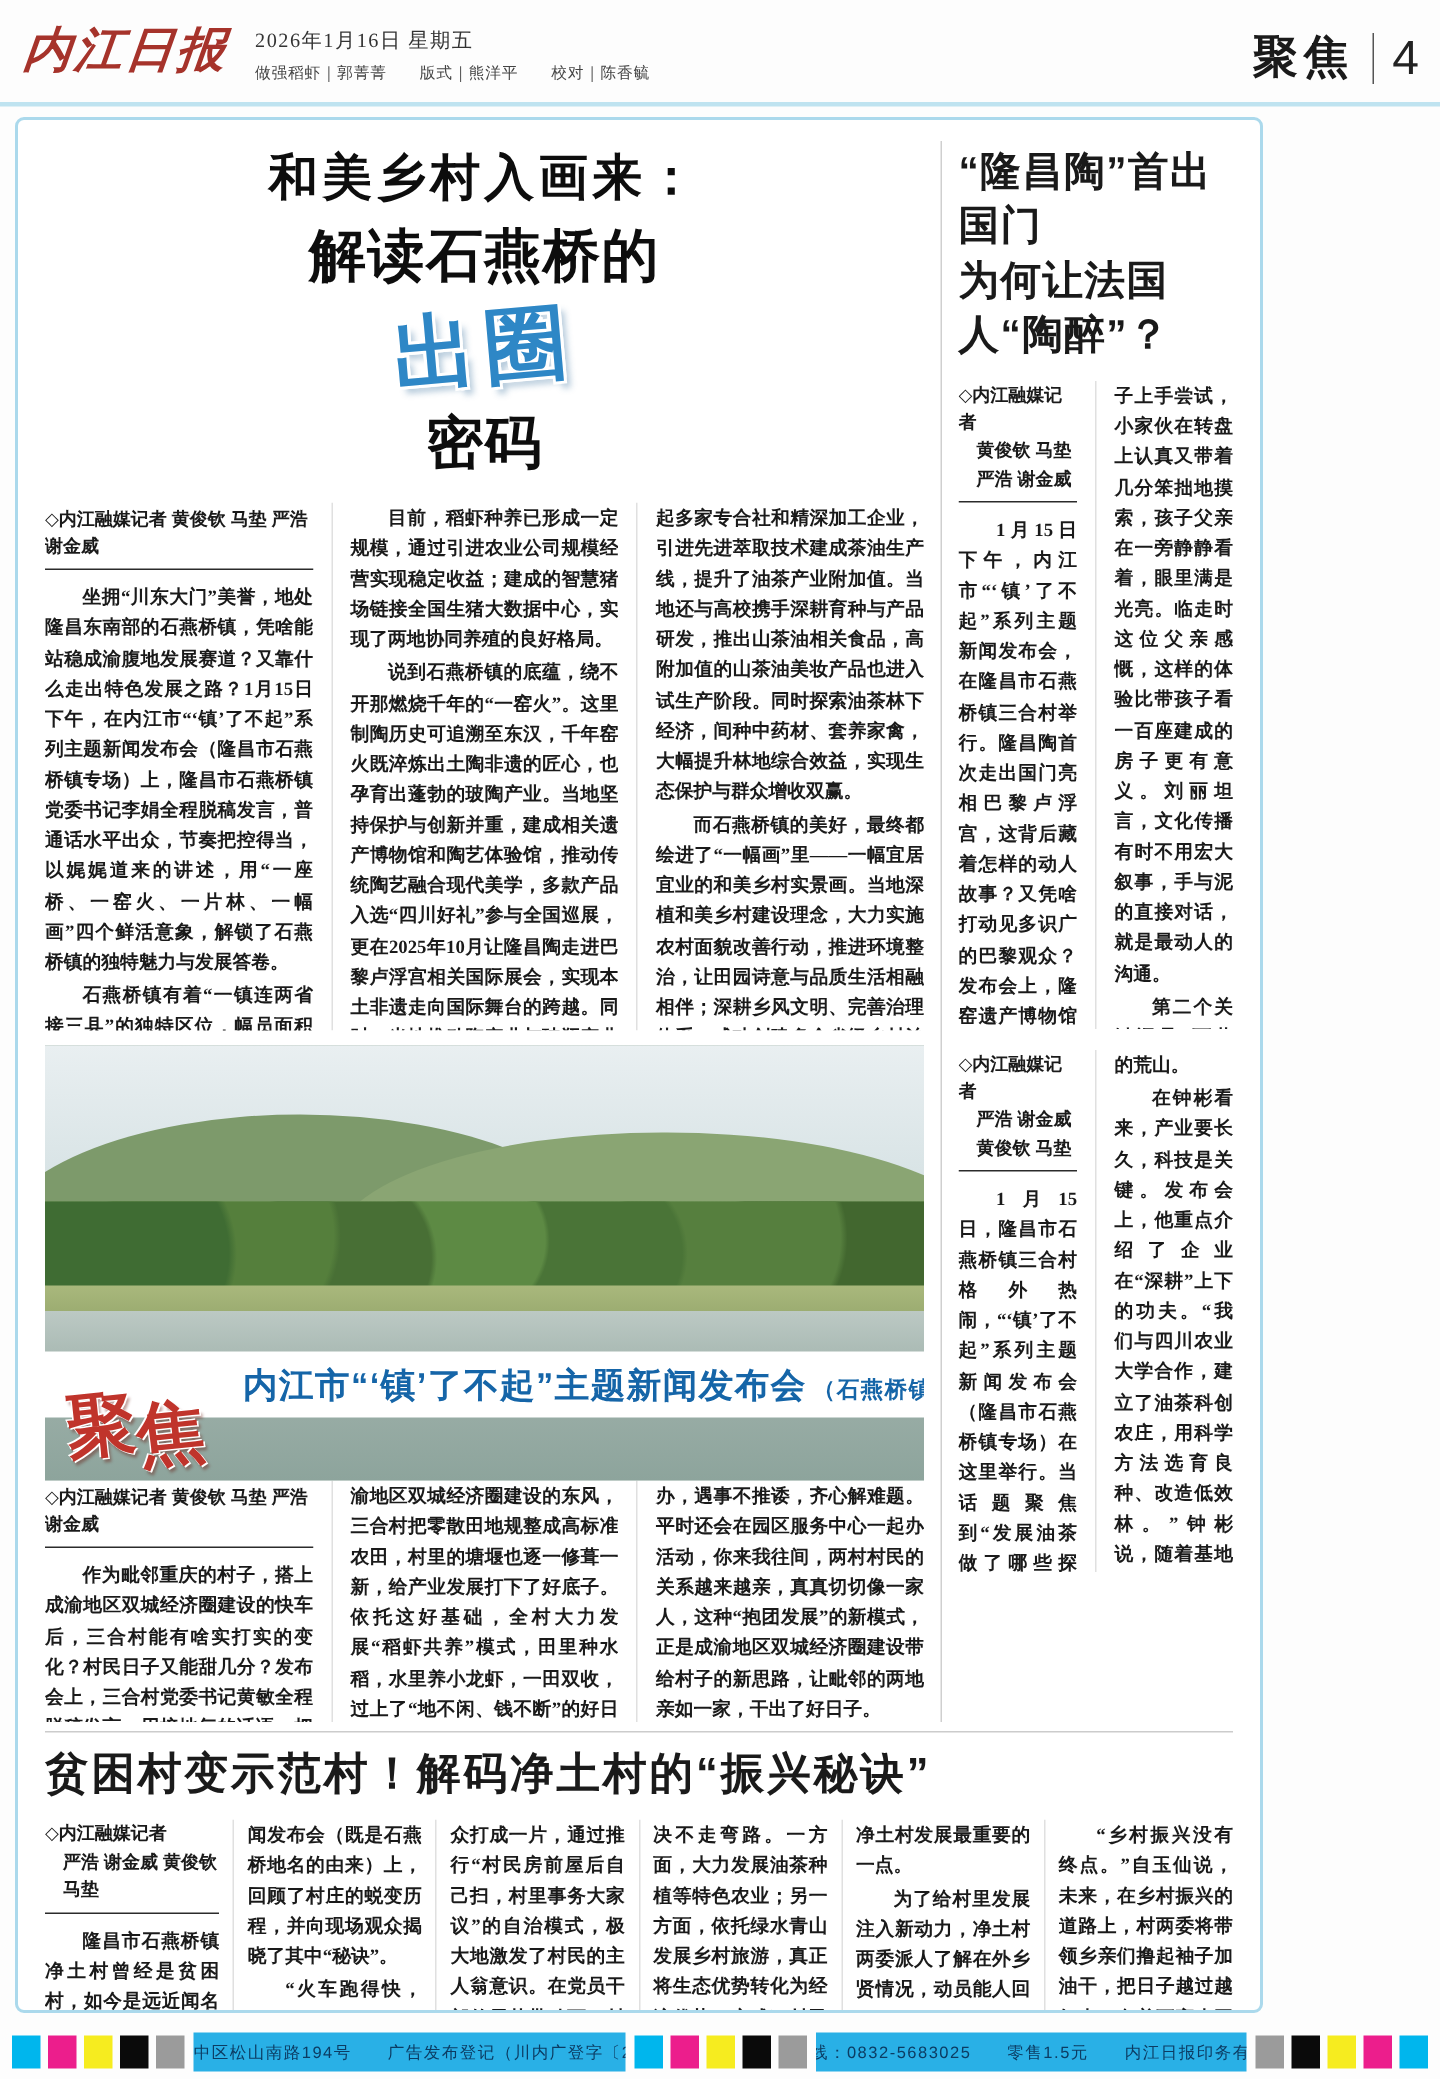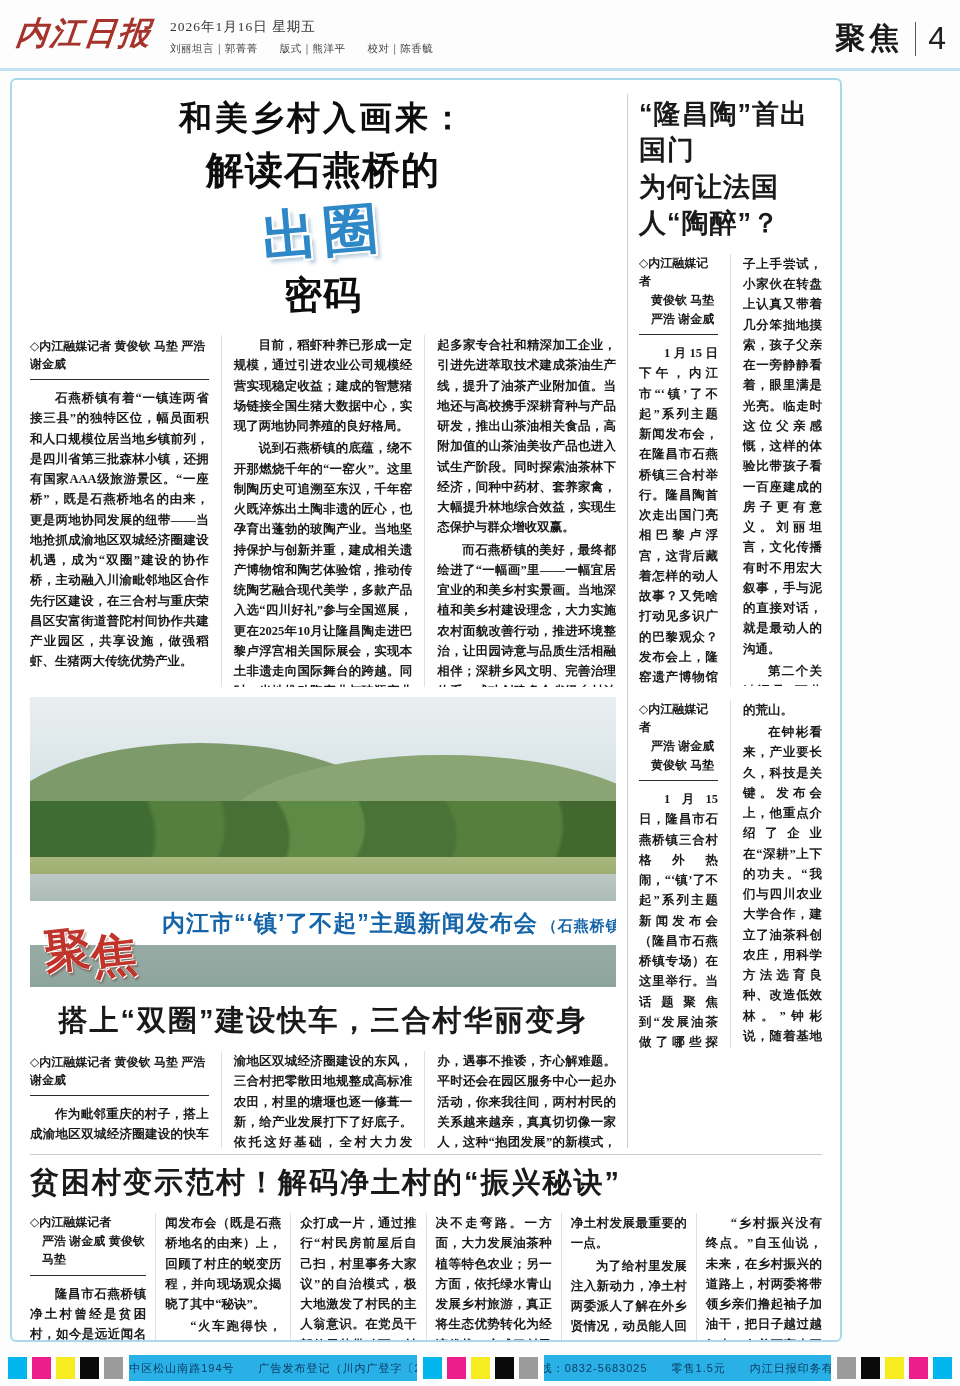--- a/index.html
+++ b/index.html
@@ -127,21 +127,21 @@
     font-family:"Liberation Sans","DejaVu Sans",sans-serif;white-space:nowrap;overflow:hidden;}
 </style>
 </head>
 <body>
 
 <div class="hdr">
   <div class="hdr-inner">
     <div class="logo">内江日报</div>
     <div class="hdr-meta">
       <div class="hdr-date">2026年1月16日 星期五</div>
-      <div class="hdr-editors">刘丽坦言｜郭菁菁　　版式｜熊洋平　　校对｜陈香毓</div>
+      <div class="hdr-editors">做强稻虾｜郭菁菁　　版式｜熊洋平　　校对｜陈香毓</div>
     </div>
     <div class="hdr-right">
       <div class="section-name">聚焦</div>
       <div class="page-sep"></div>
       <div class="page-num">4</div>
     </div>
   </div>
   <div class="hdr-rule"></div>
 </div>
 
@@ -156,20 +156,21 @@
           <div class="a1-kicker">和美乡村入画来：</div>
           <div class="a1-line2">
             <span>解读石燕桥的</span>
             <span class="hl">出圈</span>
             <span>密码</span>
           </div>
         </div>
         <div class="cols a1-cols">
           <div class="col">
             <div class="byline">◇内江融媒记者 黄俊钦 马垫 严浩 谢金威</div>
+            <p class="body">坐拥“川东大门”美誉，地处隆昌东南部的石燕桥镇，凭啥能站稳成渝腹地发展赛道？又靠什么走出特色发展之路？1月15日下午，在内江市“‘镇’了不起”系列主题新闻发布会（隆昌市石燕桥镇专场）上，隆昌市石燕桥镇党委书记李娟全程脱稿发言，普通话水平出众，节奏把控得当，以娓娓道来的讲述，用“一座桥、一窑火、一片林、一幅画”四个鲜活意象，解锁了石燕桥镇的独特魅力与发展答卷。</p>
             <p class="body">石燕桥镇有着“一镇连两省接三县”的独特区位，幅员面积和人口规模位居当地乡镇前列，是四川省第三批森林小镇，还拥有国家AAA级旅游景区。“一座桥”，既是石燕桥地名的由来，更是两地协同发展的纽带——当地抢抓成渝地区双城经济圈建设机遇，成为“双圈”建设的协作桥，主动融入川渝毗邻地区合作先行区建设，在三合村与重庆荣昌区安富街道普陀村间协作共建产业园区，共享设施，做强稻虾、生猪两大传统优势产业。</p>
           </div>
           <div class="col">
             <p class="body">目前，稻虾种养已形成一定规模，通过引进农业公司规模经营实现稳定收益；建成的智慧猪场链接全国生猪大数据中心，实现了两地协同养殖的良好格局。</p>
             <p class="body">说到石燕桥镇的底蕴，绕不开那燃烧千年的“一窑火”。这里制陶历史可追溯至东汉，千年窑火既淬炼出土陶非遗的匠心，也孕育出蓬勃的玻陶产业。当地坚持保护与创新并重，建成相关遗产博物馆和陶艺体验馆，推动传统陶艺融合现代美学，多款产品入选“四川好礼”参与全国巡展，更在2025年10月让隆昌陶走进巴黎卢浮宫相关国际展会，实现本土非遗走向国际舞台的跨越。同时，当地推动陶产业与玻瓶产业齐头并进，建成特色玻陶产业园，培育起一批规上企业，产业总产值可观，2024年以该产业园为核心的玻陶产业集群，成功入选省级特色产业集群，助推现代产业新动力。</p>
 
           </div>
           <div class="col">
             <p class="body cont">起多家专合社和精深加工企业，引进先进萃取技术建成茶油生产线，提升了油茶产业附加值。当地还与高校携手深耕育种与产品研发，推出山茶油相关食品，高附加值的山茶油美妆产品也进入试生产阶段。同时探索油茶林下经济，间种中药材、套养家禽，大幅提升林地综合效益，实现生态保护与群众增收双赢。</p>
             <p class="body">而石燕桥镇的美好，最终都绘进了“一幅画”里——一幅宜居宜业的和美乡村实景画。当地深植和美乡村建设理念，大力实施农村面貌改善行动，推进环境整治，让田园诗意与品质生活相融相伴；深耕乡风文明、完善治理体系，成功创建多个省级乡村治理和乡村振兴示范村。这幅画里，有洁净优美的乡村环境，有和谐淳朴的乡风民情，更有充满生机的乡村产业。</p>
@@ -189,21 +190,20 @@
           <div class="ph-caption">
             <span>内江市“‘镇’了不起”主题新闻发布会</span><span class="ph-caption-suffix">（石燕桥镇）</span>
           </div>
         </div>
         <div class="stamp">
           <span>聚</span><span>焦</span>
         </div>
       </div>
 
       <div>
-        <div class="a3-title">搭上“双圈”建设快车，三合村华丽变身</div>
         <div class="cols a3-cols">
           <div class="col">
             <div class="byline">◇内江融媒记者 黄俊钦 马垫 严浩 谢金威</div>
             <p class="body">作为毗邻重庆的村子，搭上成渝地区双城经济圈建设的快车后，三合村能有啥实打实的变化？村民日子又能甜几分？发布会上，三合村党委书记黄敏全程脱稿发言，用接地气的话语，把村子这些年的新变化、好光景一一讲述。</p>
 
           </div>
           <div class="col">
             <p class="body cont">渝地区双城经济圈建设的东风，三合村把零散田地规整成高标准农田，村里的塘堰也逐一修葺一新，给产业发展打下了好底子。依托这好基础，全村大力发展“稻虾共养”模式，田里种水稻，水里养小龙虾，一田双收，过上了“地不闲、钱不断”的好日子。</p>
             <p class="body">村子的“颜值”也跟着一路飙升。村里统一规划了房屋风貌，家家户户的院子收拾得干净整洁，还建起了休闲小广场，配齐了健身器材，茶余饭后，村民们在广场上散步拉家常，日子越过越有滋味。</p>
 

